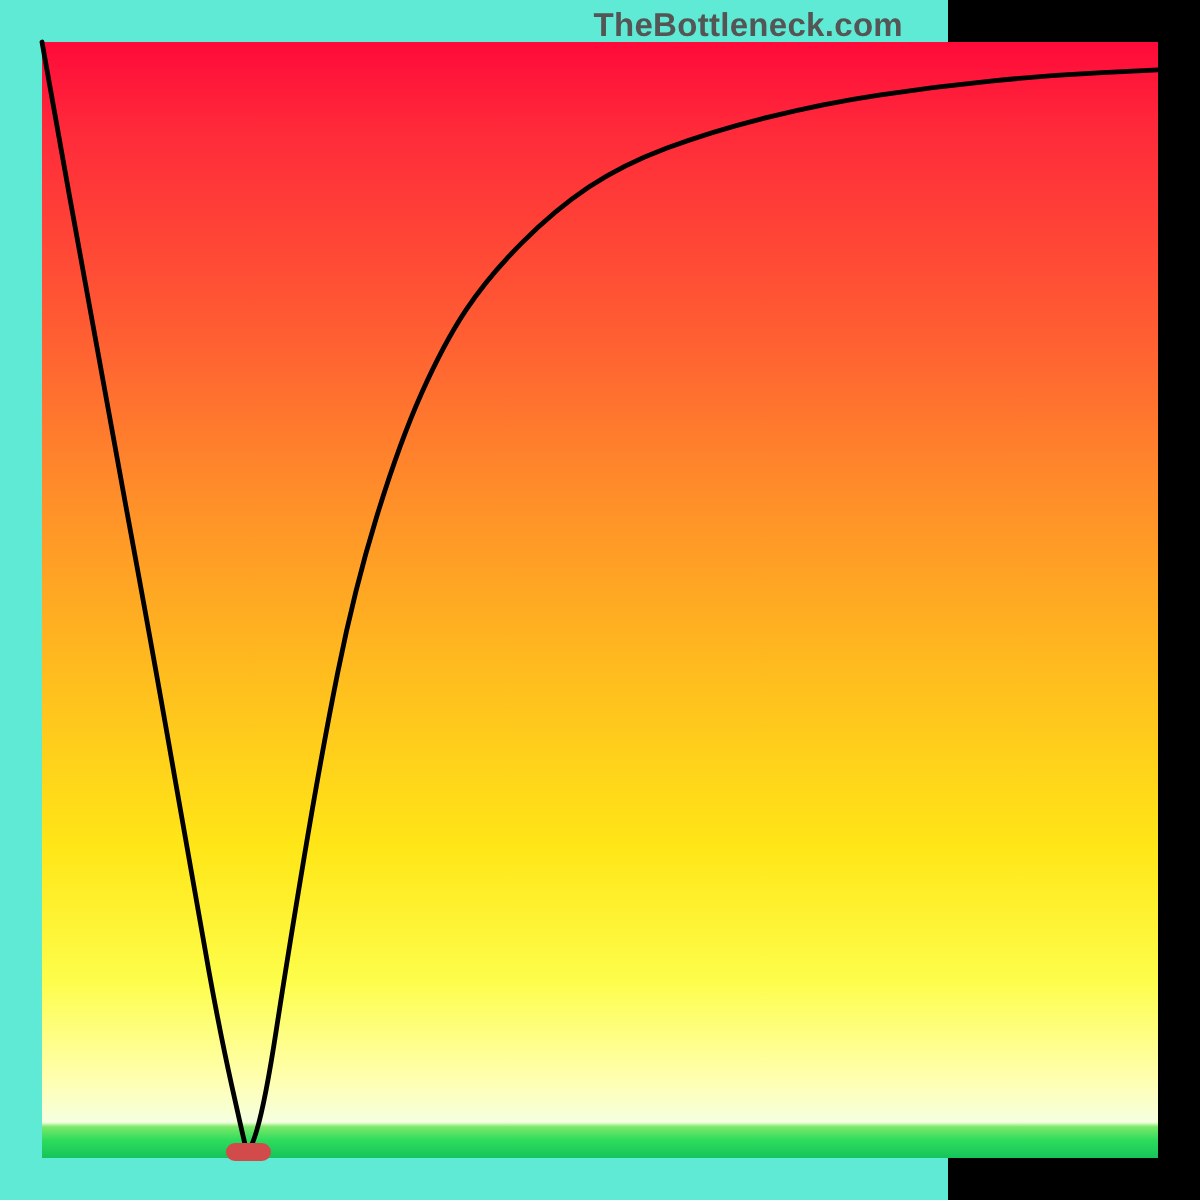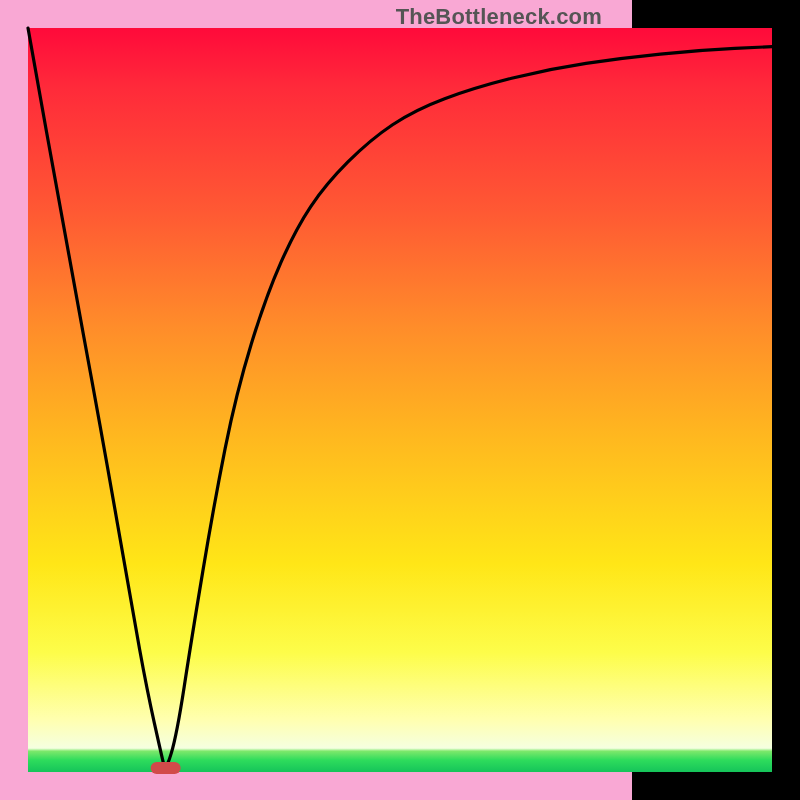--- a/index.html
+++ b/index.html
@@ -8,21 +8,21 @@
     width: 800px;
     height: 800px;
     background: #000;
     overflow: hidden;
     font-family: Arial, Helvetica, sans-serif;
   }
   .frame {
     position: relative;
     width: 632px;
     height: 800px;
-    background: #f9a8d4;
+    background: #5eead4;
   }
   .plot-area {
     position: absolute;
     left: 28px;
     top: 28px;
     width: 744px;
     height: 744px;
     
     background: linear-gradient(
       to bottom,

